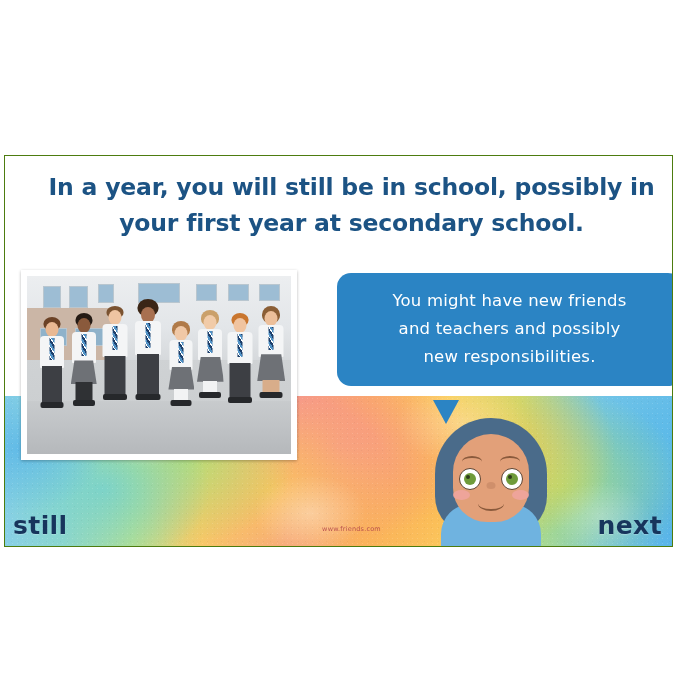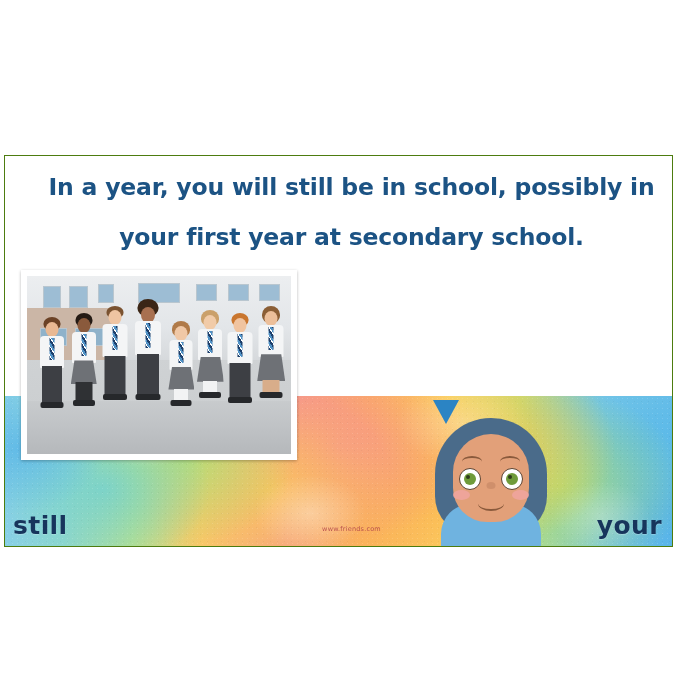--- a/index.html
+++ b/index.html
@@ -43,21 +43,21 @@
     color: #1c5384;
     font-family: "DejaVu Sans", sans-serif;
     font-weight: bold;
     font-size: 23.5px;
     line-height: 34px;
     letter-spacing: -0.2px;
     padding: 0 18px;
     box-sizing: border-box;
   }
   .title .ln { display: block; white-space: nowrap; }
-  .title .ln2 { margin-top: 16px; }
+  .title .ln2 { margin-top: 2px; }
 
   
   .band {
     position: absolute;
     left: 0;
     bottom: 0;
     width: 693px;
     height: 150px;
     overflow: hidden;
   }
@@ -404,20 +404,25 @@
           <div class="head" style="top:5px;width:13px;height:15px;background:#ecbf9a;"></div>
           <div class="torso" style="top:19px;width:25px;height:32px;"></div>
           <div class="tie" style="top:21px;width:5px;height:23px;"></div>
           <div class="skirt" style="top:48px;width:28px;height:27px;"></div>
           <div class="legs" style="top:74px;width:17px;height:14px;background:#d8ad8a;"></div>
           <div class="shoes" style="top:86px;width:23px;height:6px;"></div>
         </div>
       </div>
     </div>
 
+    <div class="bubble">
+      <span class="ln">You might have new friends</span>
+      <span class="ln">and teachers and possibly</span>
+      <span class="ln">new responsibilities.</span>
+    </div>
     <div class="bubble-tail"></div>
 
     <div class="character">
       <div class="ch-hijab"></div>
       <div class="ch-body"></div>
       <div class="ch-face"></div>
       <div class="ch-brow l"></div>
       <div class="ch-brow r"></div>
       <div class="ch-eye l">
           <span class="ch-iris"></span>
@@ -425,18 +430,18 @@
       <div class="ch-eye r">
           <span class="ch-iris"></span>
         </div>
       <div class="ch-nose"></div>
       <div class="ch-blush l"></div>
       <div class="ch-blush r"></div>
       <div class="ch-mouth"></div>
     </div>
 
     <div class="nav back">still</div>
-    <div class="nav next">your</div>
+    <div class="nav next">next</div>
 
     <div class="watermark">www.friends.com</div>
 
   </div>
 </div>
 
 </body></html>

